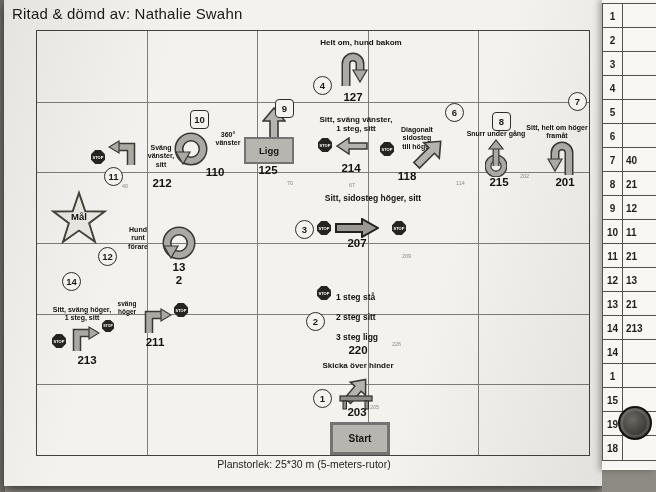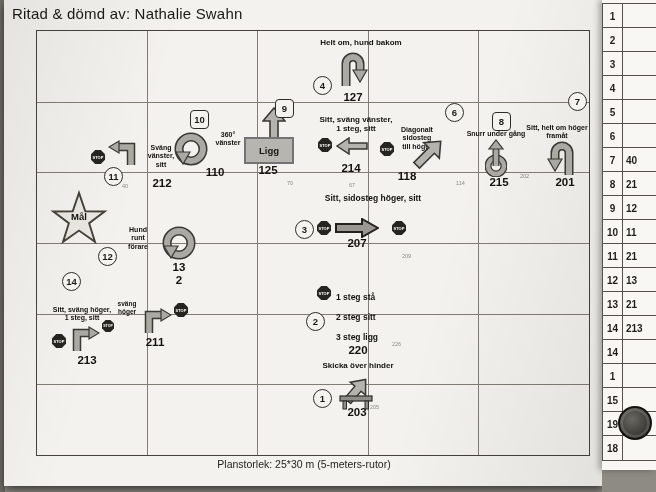--- a/index.html
+++ b/index.html
@@ -220,20 +220,21 @@
     <svg class="icon" style="left:332px;top:376px" width="40" height="34" viewBox="0 0 40 34">
       <g transform="rotate(40 20 15)">
         <polygon points="20,0 30,12 24,12 24,28 16,28 16,12 10,12" fill="#b5b3ae" stroke="#3a3833" stroke-width="1.5"></polygon>
       </g>
       <rect x="4" y="20" width="32" height="5" fill="#8f8d88" stroke="#2e2c28" stroke-width="1.2"></rect>
       <rect x="7" y="25" width="3.5" height="8" fill="#8f8d88" stroke="#2e2c28" stroke-width="1"></rect>
       <rect x="29" y="25" width="3.5" height="8" fill="#8f8d88" stroke="#2e2c28" stroke-width="1"></rect>
     </svg>
     <div class="num" style="left:334px;top:406px;width:38px">203</div>
 
+    <div class="gbox" style="left:326px;top:422px;width:54px;height:27px;font-size:10px;border-width:3px">Start</div>
 
     <div class="mark" style="left:118px;top:183px">40</div>
     <div class="mark" style="left:283px;top:180px">70</div>
     <div class="mark" style="left:345px;top:182px">67</div>
     <div class="mark" style="left:452px;top:180px">114</div>
     <div class="mark" style="left:516px;top:173px">202</div>
     <div class="mark" style="left:398px;top:253px">209</div>
     <div class="mark" style="left:388px;top:341px">226</div>
     <div class="mark" style="left:366px;top:404px">205</div>
 

